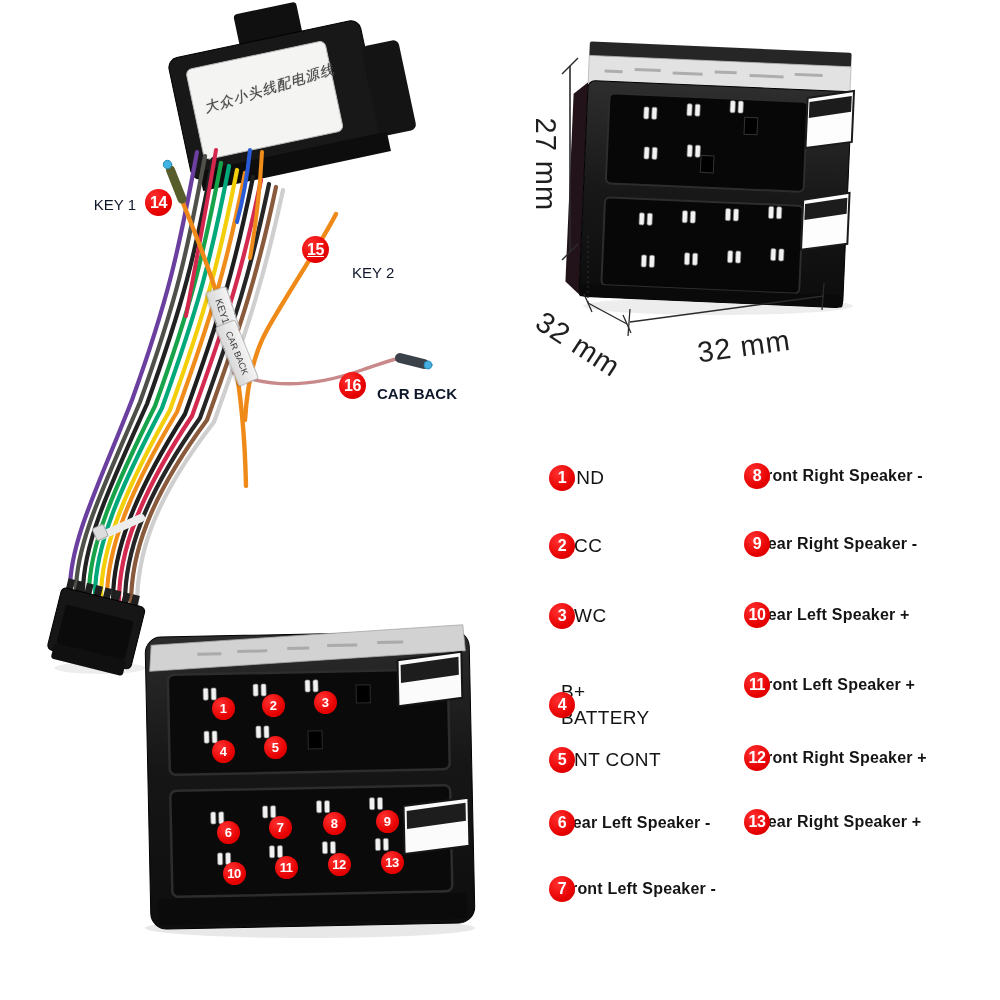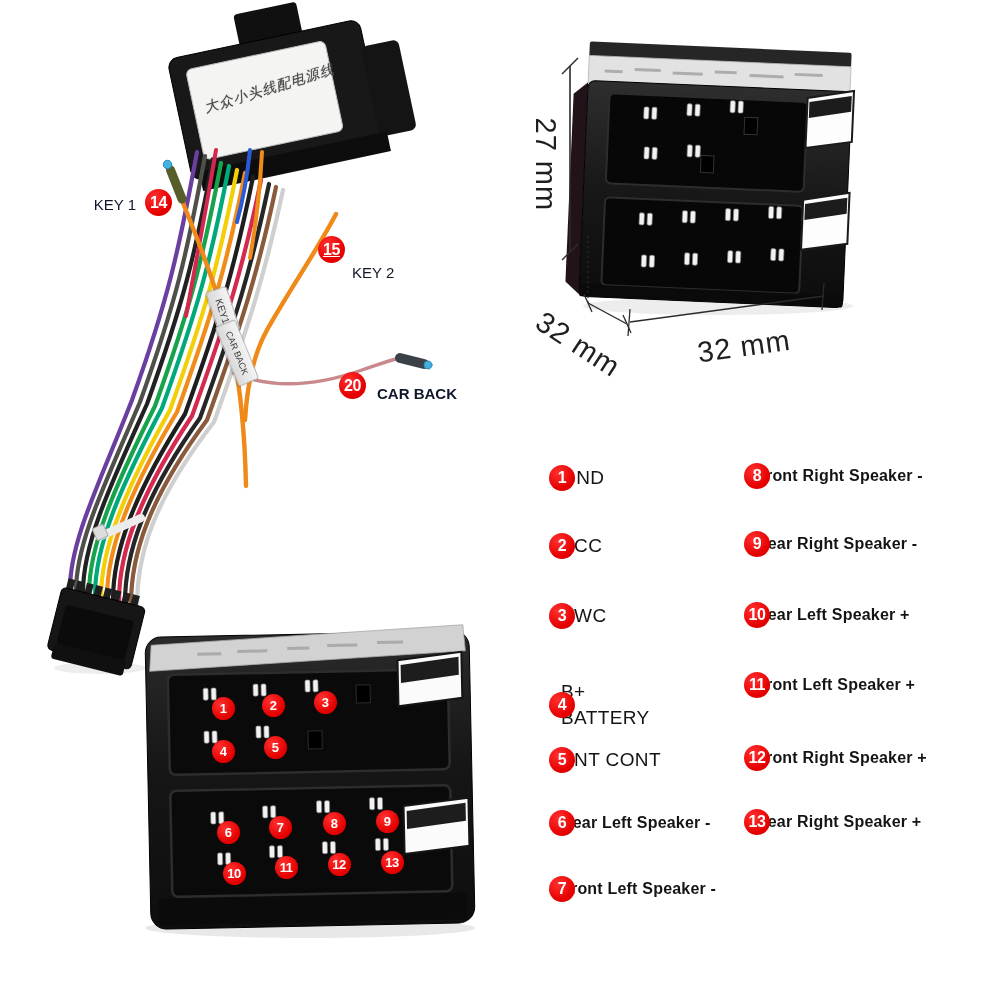--- a/index.html
+++ b/index.html
@@ -207,24 +207,24 @@
   <div class="wire-flag" style="left:200px;top:300px;width:44px;height:20px;font-size:10px;transform:rotate(72deg);">
     <span>KEY1</span>
   </div>
   <div class="wire-flag" style="left:205px;top:342px;width:62px;height:20px;font-size:9px;transform:rotate(68deg);">
     <span>CAR BACK</span>
   </div>
 
   <div class="callout-label" style="left:88px;top:196px;width:48px;text-align:right;">KEY 1</div>
   <div class="badge callout-badge" style="left:145px;top:189px;">14</div>
 
-  <div class="badge callout-badge" style="left:318px;top:236px;text-decoration:underline;">15</div>
+  <div class="badge callout-badge" style="left:302px;top:236px;text-decoration:underline;">15</div>
   <div class="callout-label" style="left:352px;top:245px;margin-top:19px;">KEY 2</div>
 
-  <div class="badge callout-badge" style="left:339px;top:372px;">20</div>
+  <div class="badge callout-badge" style="left:339px;top:372px;">16</div>
   <div class="callout-label bold" style="left:377px;top:385px;">CAR BACK</div>
 
   <div class="dim-label" style="left:503px;top:143px;width:84px;transform:rotate(90deg);">27 mm</div>
   <div class="dim-label" style="left:530px;top:328px;width:96px;transform:rotate(33deg);">32 mm</div>
   <div class="dim-label" style="left:695px;top:330px;width:98px;transform:rotate(-8deg);">32 mm</div>
 
   <div class="badge pin-badge" style="left:211.5px;top:696.5px;">1</div>
   <div class="badge pin-badge" style="left:261.5px;top:693.5px;">2</div>
   <div class="badge pin-badge" style="left:313.5px;top:690.5px;">3</div>
   <div class="badge pin-badge" style="left:211.5px;top:739.5px;">4</div>

